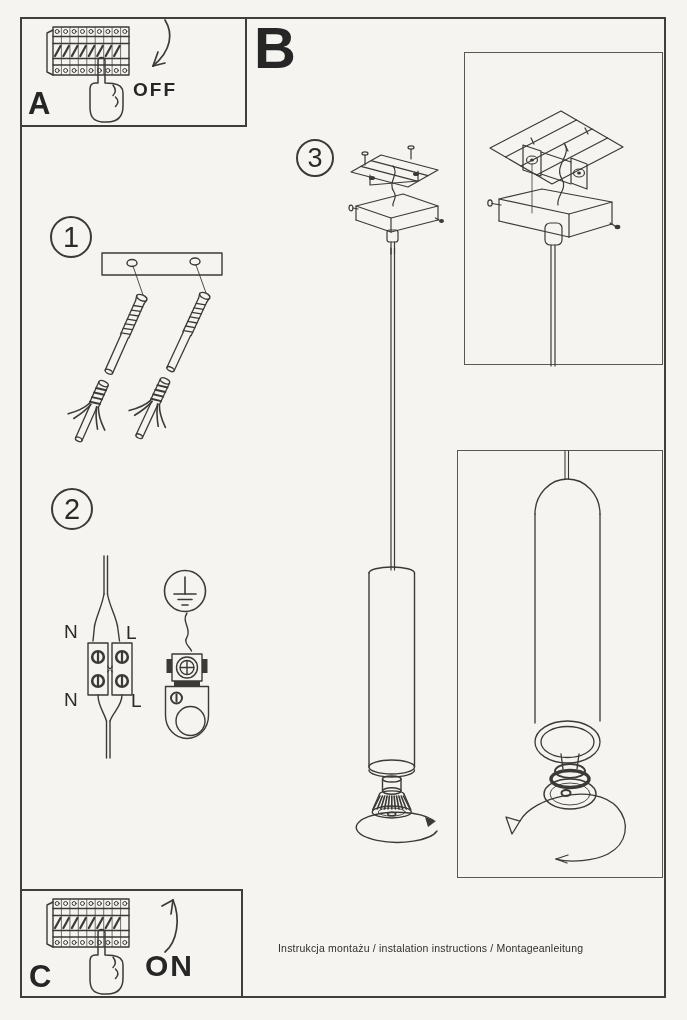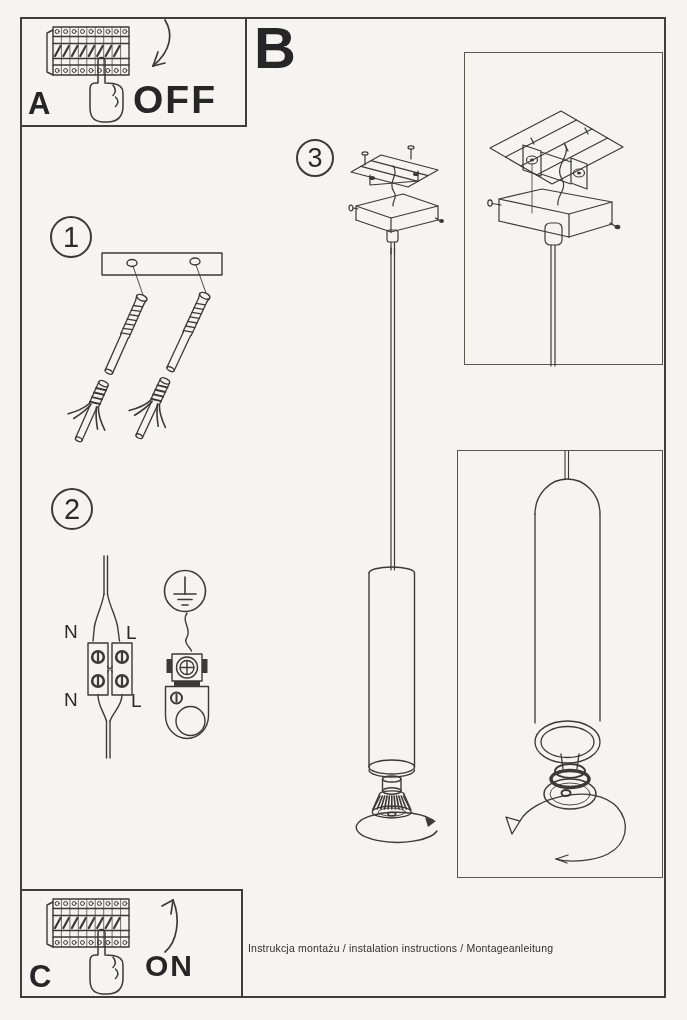--- a/index.html
+++ b/index.html
@@ -11,21 +11,21 @@
   .abs{position:absolute;}
   .frame{border:2px solid #3f3e3c;box-sizing:border-box;background:transparent;}
   .subbox{border:1.5px solid #59584f;box-sizing:border-box;}
   .cap{font-weight:bold;color:#262626;line-height:1;}
   .badge{
     border:2px solid #3b3a37;border-radius:50%;box-sizing:border-box;
     display:flex;align-items:center;justify-content:center;
     font-size:29px;color:#2c2b29;background:transparent;
   }
   .nl{font-size:19px;color:#2b2a28;line-height:1;}
-  .footer{font-size:10.5px;line-height:15.5px;color:#2f2e2c;letter-spacing:.2px;}
+  .footer{font-size:10.5px;line-height:15.5px;color:#2f2e2c;letter-spacing:.2px;margin-left:30px;}
   svg{display:block;overflow:visible;}
   .ln{stroke:#3b3a37;fill:none;stroke-linecap:round;stroke-linejoin:round;}
 </style>
 </head>
 <body>
 
 <div class="page">
 
   <div class="abs frame" style="left:20px;top:17px;width:646px;height:981px;"></div>
 
@@ -91,21 +91,21 @@
   </svg>
 
   <svg class="abs" style="left:136px;top:17px;" width="38" height="62" viewBox="0 0 38 62">
     <g class="ln" stroke-width="1.7">
       <path d="M29,3 C37,16 36,33 17,49"></path>
       <path d="M17,49 L29,46"></path>
       <path d="M17,49 L22,35"></path>
     </g>
   </svg>
 
-  <div class="abs cap" style="left:133px;top:80px;font-size:39px;letter-spacing:2px;">OFF</div>
+  <div class="abs cap" style="left:133px;top:80px;font-size:19px;letter-spacing:2px;">OFF</div>
   <div class="abs cap" style="left:28px;top:88px;font-size:31px;">A</div>
 
   <div class="abs cap" style="left:254px;top:19px;font-size:58px;">B</div>
 
   <div class="abs badge" style="left:50px;top:216px;width:42px;height:42px;">
     <span>1</span>
   </div>
 
   <svg class="abs" style="left:98px;top:250px;" width="200" height="215" viewBox="0 0 200 215">
     <defs>

